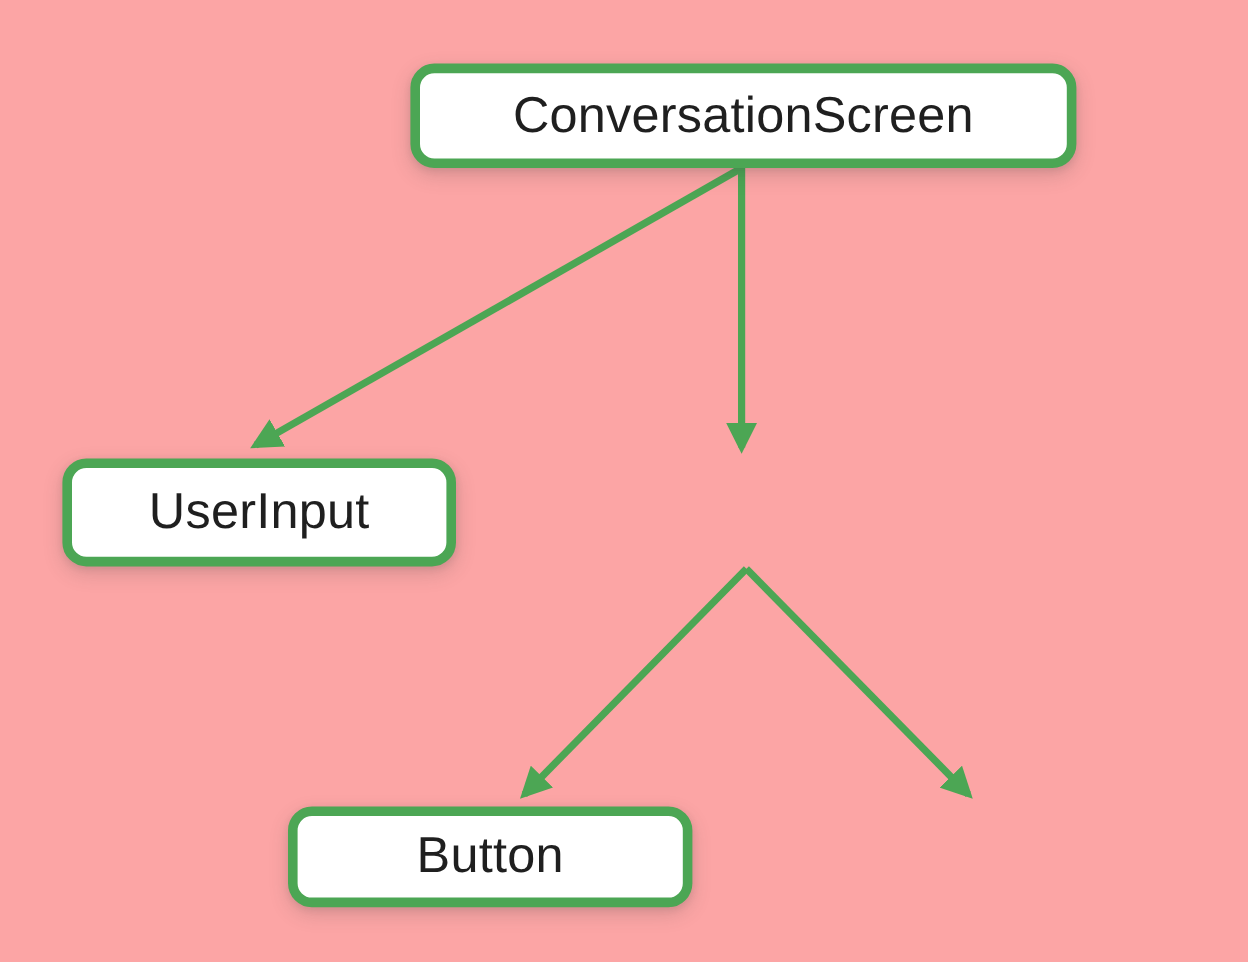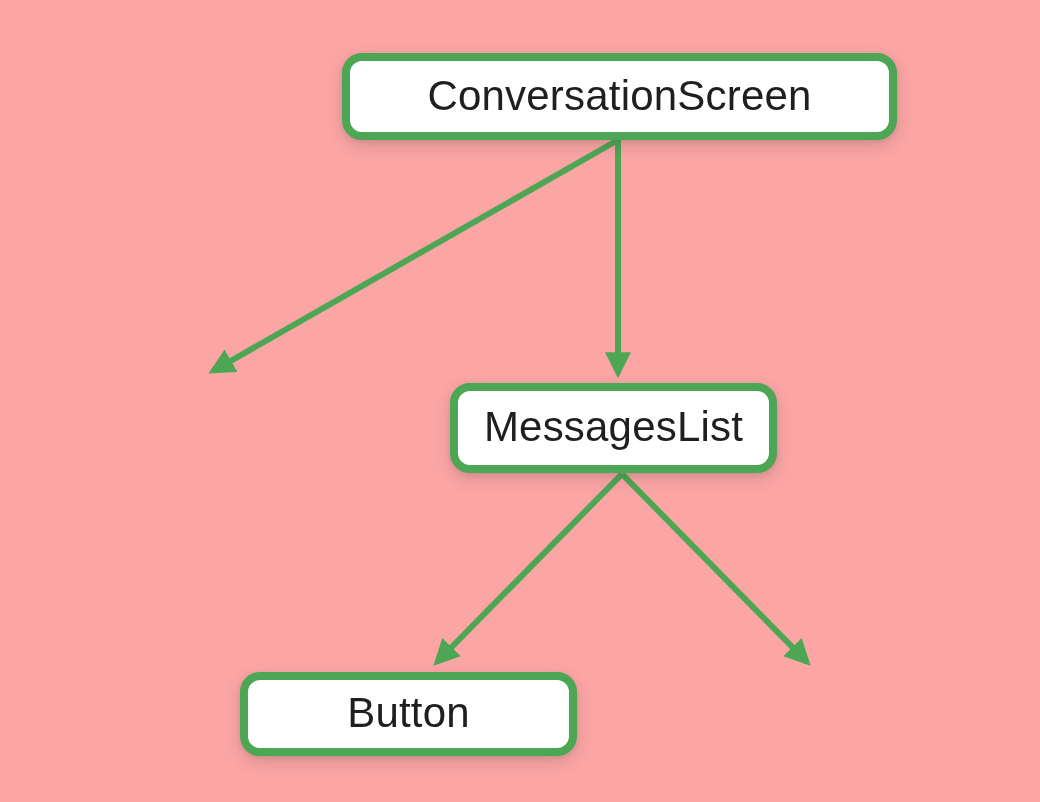--- a/index.html
+++ b/index.html
@@ -75,23 +75,23 @@
     <line class="edge" x1="618" y1="140" x2="213" y2="371" marker-end="url(#arrowhead)"></line>
     <line class="edge" x1="618" y1="140" x2="618" y2="373" marker-end="url(#arrowhead)"></line>
     <line class="edge" x1="622" y1="474" x2="437" y2="662" marker-end="url(#arrowhead)"></line>
     <line class="edge" x1="622" y1="474" x2="807" y2="662" marker-end="url(#arrowhead)"></line>
   </svg>
 
   <div class="node" id="node-conversation-screen">
     <span class="node-label">ConversationScreen</span>
   </div>
 
+  <div class="node" id="node-user-input">
+    <span class="node-label">UserInput</span>
+  </div>
 
-  <div class="node" id="node-messages-list">
-    <span class="node-label">MessagesList</span>
-  </div>
 
   <div class="node" id="node-button">
     <span class="node-label">Button</span>
   </div>
 
 
 </div>
 
 </body></html>

